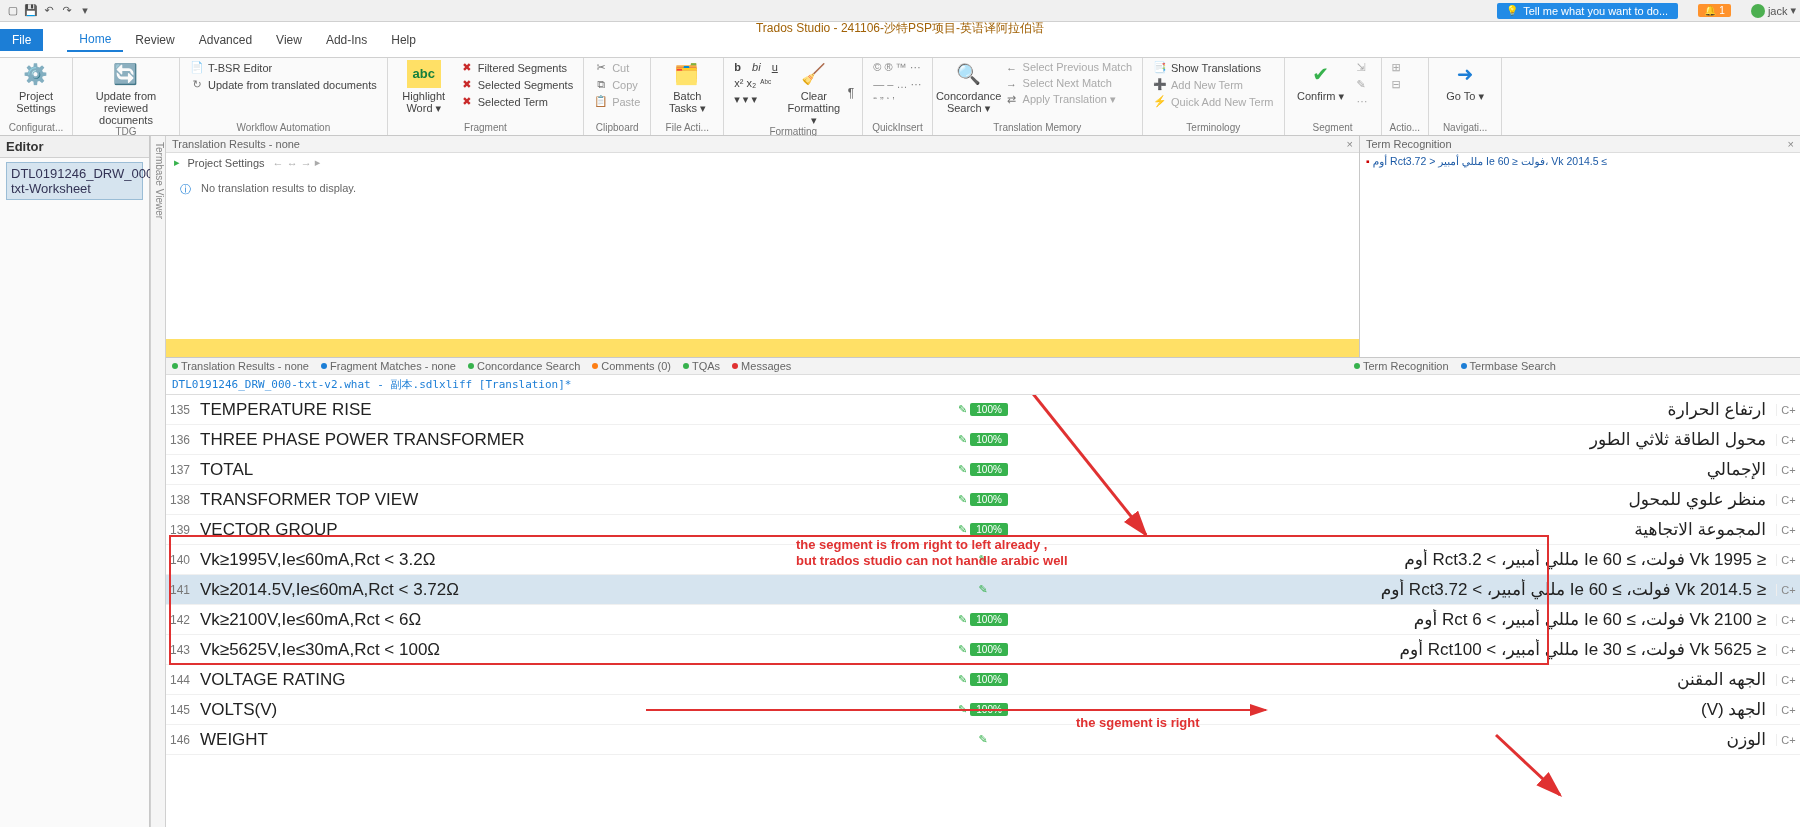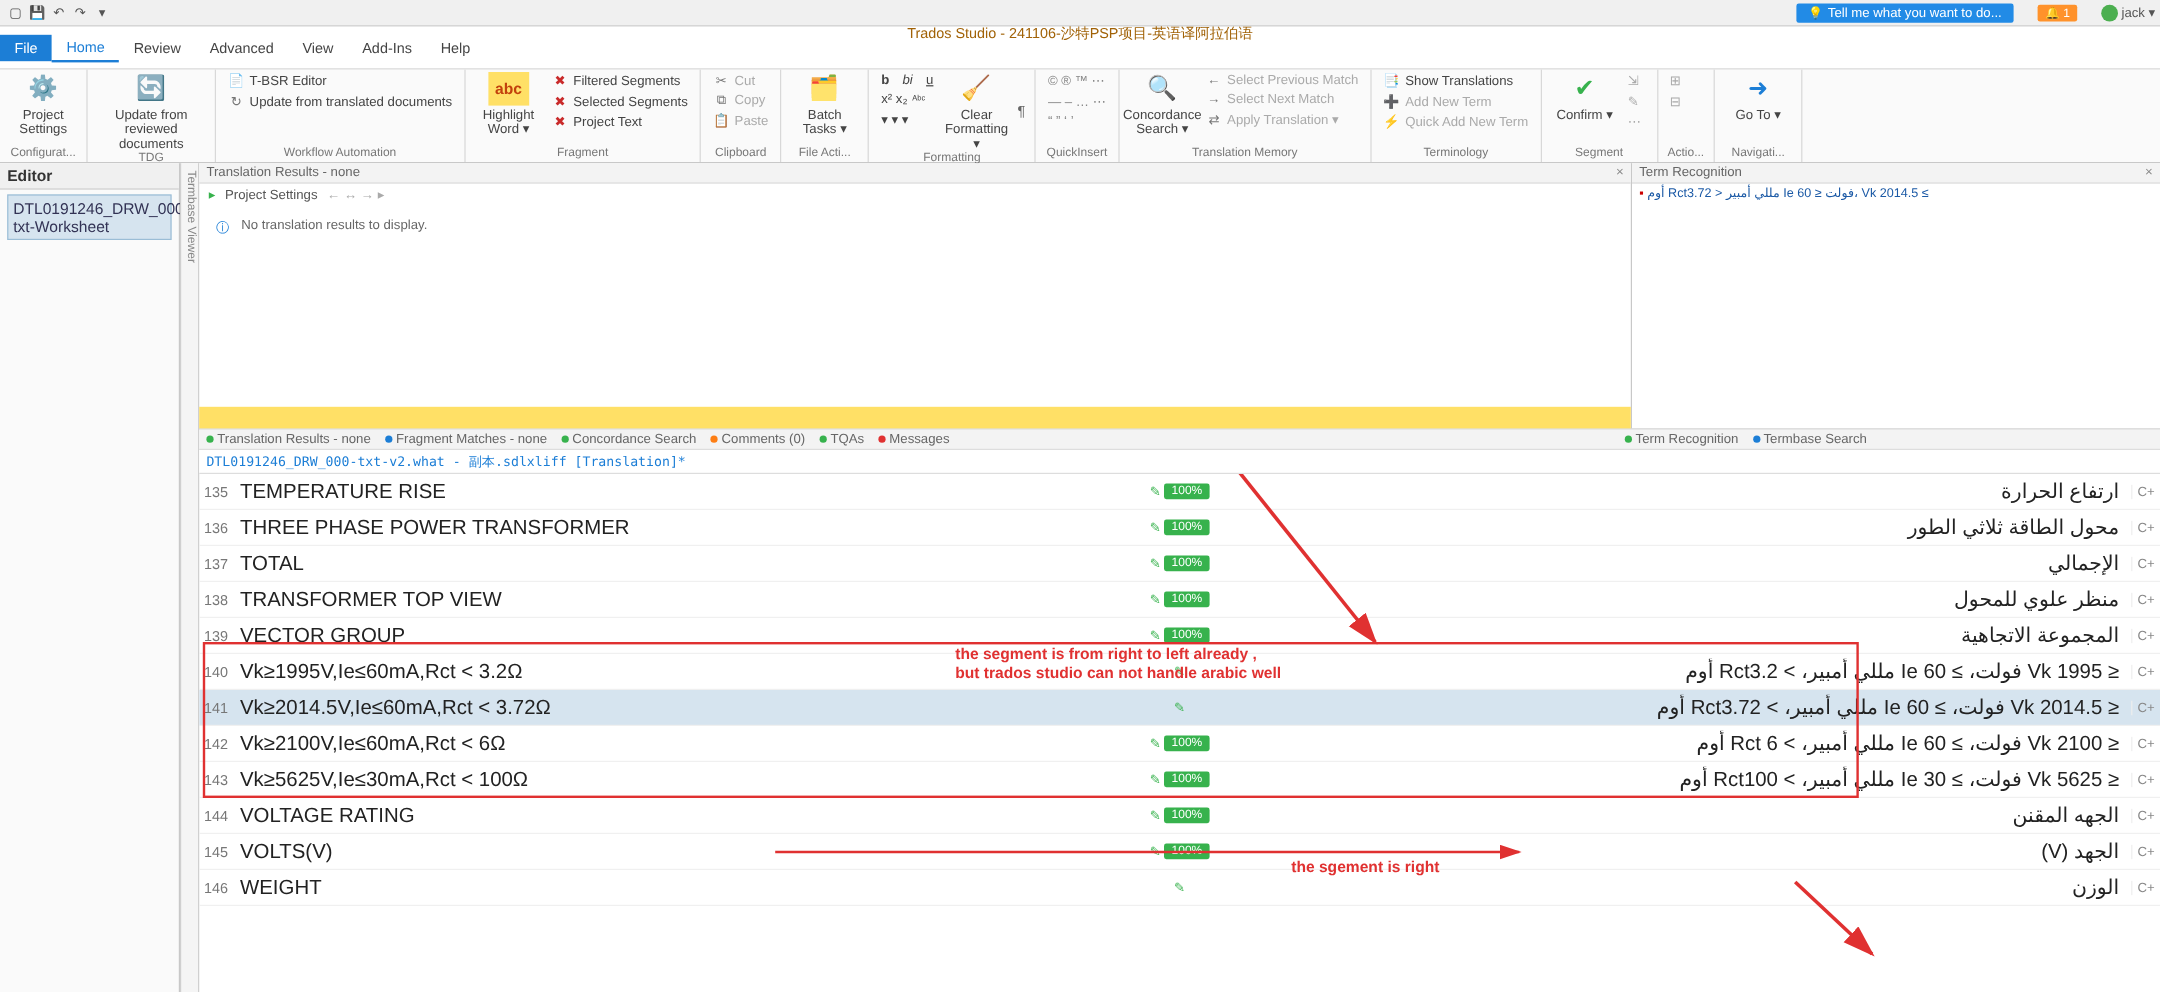--- a/index.html
+++ b/index.html
@@ -14,21 +14,21 @@
 .tellme { background:#228be6; color:#fff; padding:2px 10px; font-size:11px; border-radius:2px; display:flex; align-items:center; gap:4px; }
 .tellme::before { content:"💡"; font-size:10px; }
 .notif { background:#ff922b; color:#fff; padding:1px 6px; font-size:10px; border-radius:2px; }
 .user { display:flex; align-items:center; gap:3px; color:#555; font-size:11px; }
 .avatar { width:14px; height:14px; border-radius:50%; background:#4caf50; }
 
 
 .menustrip { height:36px; background:#fff; display:flex; align-items:center; border-bottom:1px solid #d0d0d0; }
 .menustrip .tab { padding:4px 12px; font-size:12px; color:#444; cursor:pointer; }
 .menustrip .file { background:#1c7ed6; color:#fff; }
-.menustrip .active { border-bottom:2px solid #1c7ed6; color:#1c7ed6; }
+.menustrip .active { border-bottom:2px solid #1c7ed6; color:#1c7ed6;margin-left:24px; }
 
 
 .ribbon { height:78px; background:#fafafa; border-bottom:1px solid #c8c8c8; display:flex; }
 .group { border-right:1px solid #d8d8d8; padding:2px 8px 0; display:flex; flex-direction:column; }
 .group-body { flex:1; display:flex; align-items:flex-start; gap:6px; }
 .group-label { font-size:10px; color:#777; text-align:center; padding-bottom:2px; }
 .bigbtn { display:flex; flex-direction:column; align-items:center; width:56px; font-size:11px; color:#444; text-align:center; line-height:1.1; cursor:pointer; }
 .bigbtn .ico { width:28px; height:28px; margin-bottom:2px; display:flex; align-items:center; justify-content:center; font-size:20px; }
 .stack { display:flex; flex-direction:column; gap:2px; font-size:11px; color:#444; }
 .stack div { display:flex; align-items:center; gap:4px; white-space:nowrap; cursor:pointer; padding:1px 2px; }
@@ -143,35 +143,35 @@
             <span>Update from translated documents</span>
           </div>
     </div>
   </div>
       <div class="group-label">Workflow Automation</div>
     </div>
 
   <div class="group">
       <div class="group-body">
     <div class="bigbtn">
-          <div class="ico" style="background:#ffe066;color:#c2410c;font-weight:bold;font-size:13px;width:34px">abc</div>
+          <div class="ico" style="background:#ffe066;color:#15803d;font-weight:bold;font-size:13px;width:34px">abc</div>
           <span>Highlight Word ▾</span>
         </div>
     <div class="stack">
       <div>
             <span class="lead" style="color:#c92a2a">✖</span>
             <span>Filtered Segments</span>
           </div>
       <div>
             <span class="lead" style="color:#c92a2a">✖</span>
             <span>Selected Segments</span>
           </div>
       <div>
             <span class="lead" style="color:#c92a2a">✖</span>
-            <span>Project Text</span>
+            <span>Selected Term</span>
           </div>
     </div>
   </div>
       <div class="group-label">Fragment</div>
     </div>
 
   <div class="group">
       <div class="group-body">
     <div class="stack dim">
       <div>

